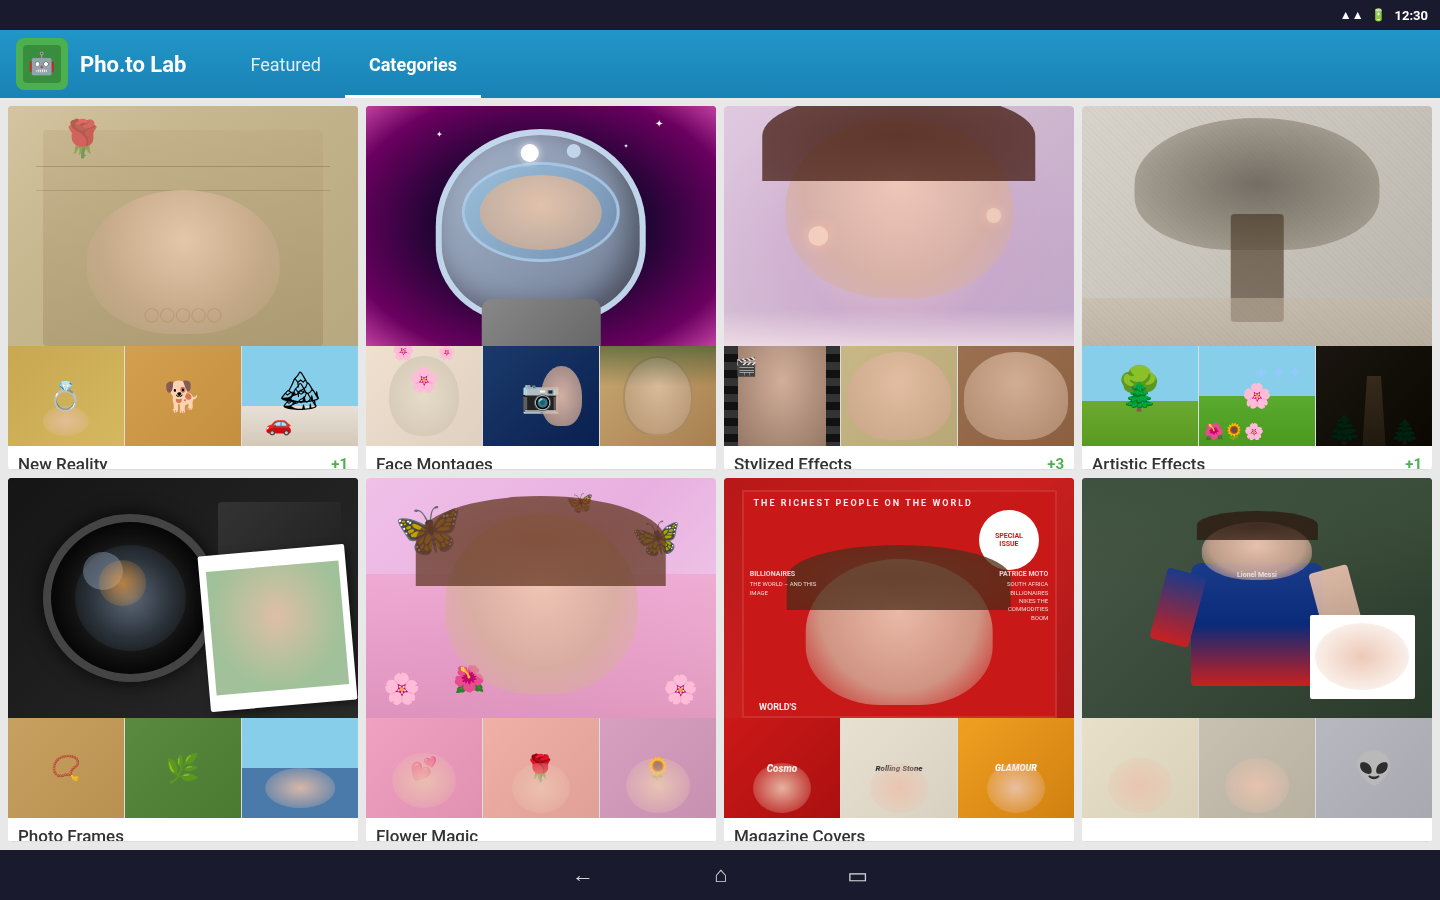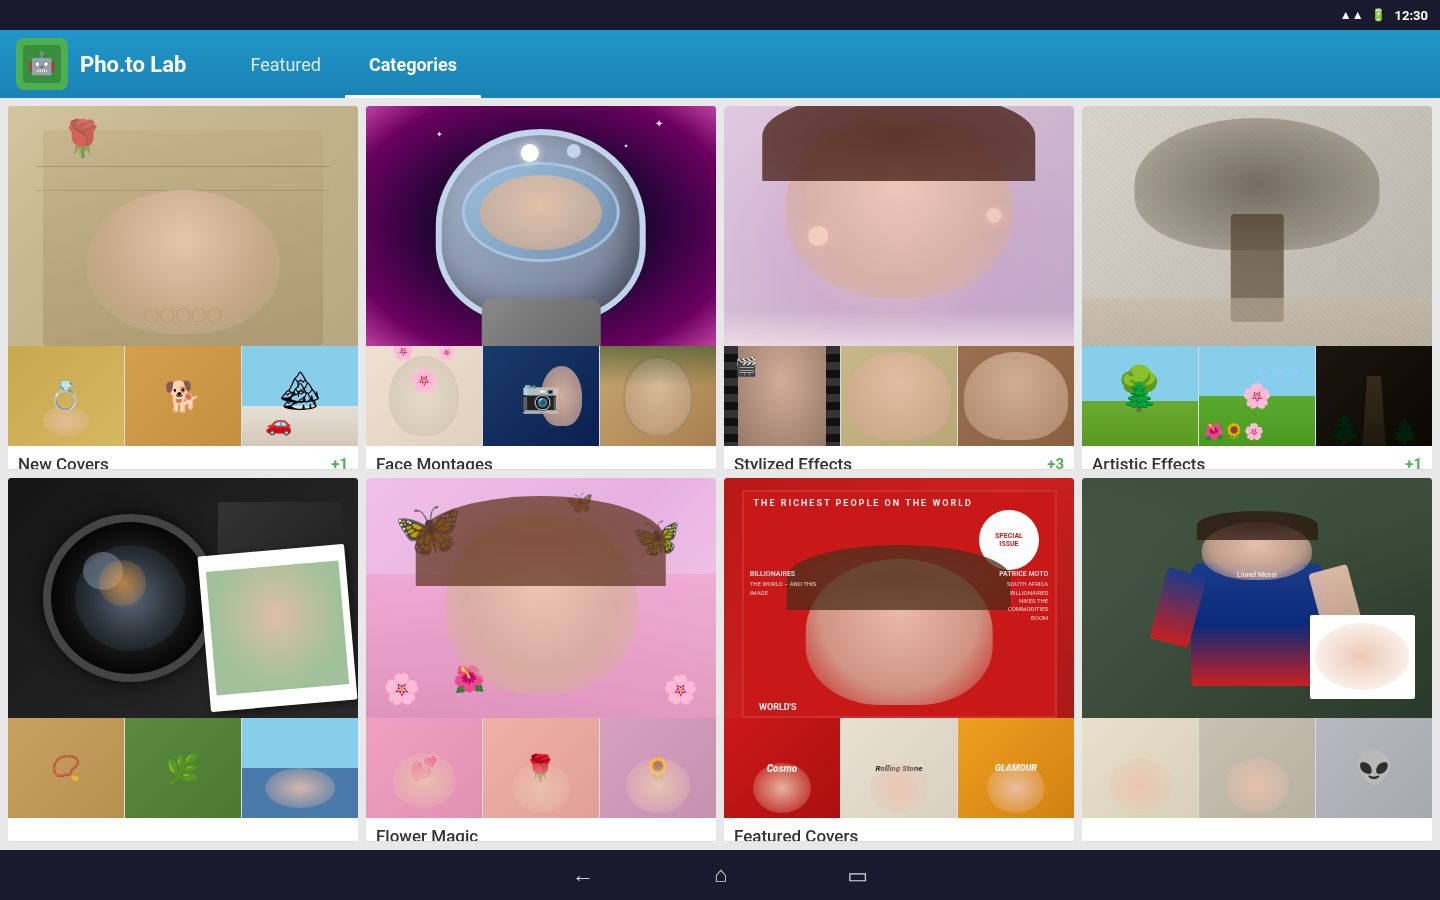--- a/index.html
+++ b/index.html
@@ -268,21 +268,21 @@
       <div class="thumb-divider"></div>
       <div class="card-thumb nr-t3">
         <div style="width:100%;height:100%;background:linear-gradient(180deg,#87CEEB 0%,#87CEEB 60%,#e8e0d8 60%,#d4c8b8 100%);position:relative;">
           <div style="position:absolute;bottom:40%;left:50%;transform:translateX(-50%);font-size:32px;">🏔</div>
 
           <div style="position:absolute;bottom:10%;left:20%;font-size:22px;">🚗</div>
         </div>
       </div>
     </div>
     <div class="card-label-row">
-      <span class="card-label">New Covers</span>
+      <span class="card-label">New Reality</span>
       <span class="card-count">+1</span>
     </div>
     <div class="divider-line"></div>
   </div>
 
   <div class="category-card">
     <div class="card-main-image">
       <div class="fm-main img-placeholder" style="width:100%;height:100%;position:relative;">
         <div style="position:absolute;inset:0;background:radial-gradient(ellipse at center,#0a0218 0%,#1a0530 40%,#6b0060 80%,#c040a0 100%);"></div>
 
@@ -471,20 +471,24 @@
         <div style="width:100%;height:100%;background:linear-gradient(135deg,#5a8a40,#4a7a30);position:relative;display:flex;align-items:center;justify-content:center;">
           <div style="font-size:28px;">🌿</div>
         </div>
       </div>
       <div class="thumb-divider"></div>
       <div class="card-thumb">
         <div style="width:100%;height:100%;background:linear-gradient(180deg,#87CEEB 50%,#4a7aaa 50%);position:relative;">
           <div style="position:absolute;bottom:10%;left:50%;transform:translateX(-50%);width:60%;height:40%;background:radial-gradient(ellipse,rgba(230,190,170,0.9),transparent);border-radius:50%;"></div>
         </div>
       </div>
+    </div>
+    <div class="card-label-row">
+      <span class="card-label">Photo Frames</span>
+      <span class="card-count"></span>
     </div>
     <div class="divider-line"></div>
   </div>
 
   <div class="category-card">
     <div class="card-main-image">
       <div style="width:100%;height:100%;position:relative;overflow:hidden;background:linear-gradient(135deg,#f0c0e8 0%,#e8b0e0 50%,#f4d0ec 100%);">
 
         <div style="position:absolute;bottom:0;left:0;right:0;height:60%;background:linear-gradient(180deg,rgba(240,160,200,0.6),rgba(220,140,180,0.8));"></div>
 
@@ -585,21 +589,21 @@
       </div>
       <div class="thumb-divider"></div>
       <div class="card-thumb">
         <div style="width:100%;height:100%;background:linear-gradient(135deg,#f0a020,#d08010);position:relative;display:flex;align-items:center;justify-content:center;flex-direction:column;">
           <div style="font-size:9px;font-weight:900;color:white;font-style:italic;">GLAMOUR</div>
           <div style="position:absolute;bottom:5%;left:50%;transform:translateX(-50%);width:50%;height:50%;background:radial-gradient(ellipse,rgba(235,195,175,0.9),transparent);border-radius:50%;"></div>
         </div>
       </div>
     </div>
     <div class="card-label-row">
-      <span class="card-label">Featured Covers</span>
+      <span class="card-label">Magazine Covers</span>
       <span class="card-count"></span>
     </div>
     <div class="divider-line"></div>
   </div>
 
   <div class="category-card">
     <div class="card-main-image">
       <div style="width:100%;height:100%;position:relative;background:#3b82f6;overflow:hidden;">
 
         <div style="position:absolute;inset:0;background:linear-gradient(135deg,#4a5a4a,#3a4a3a,#2a3a2a);"></div>

